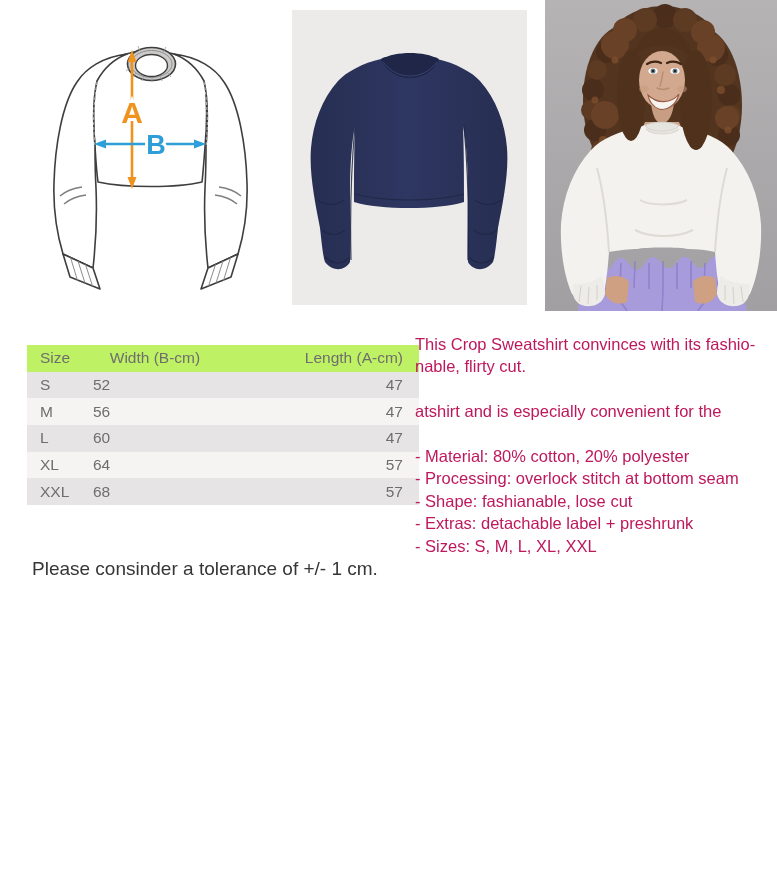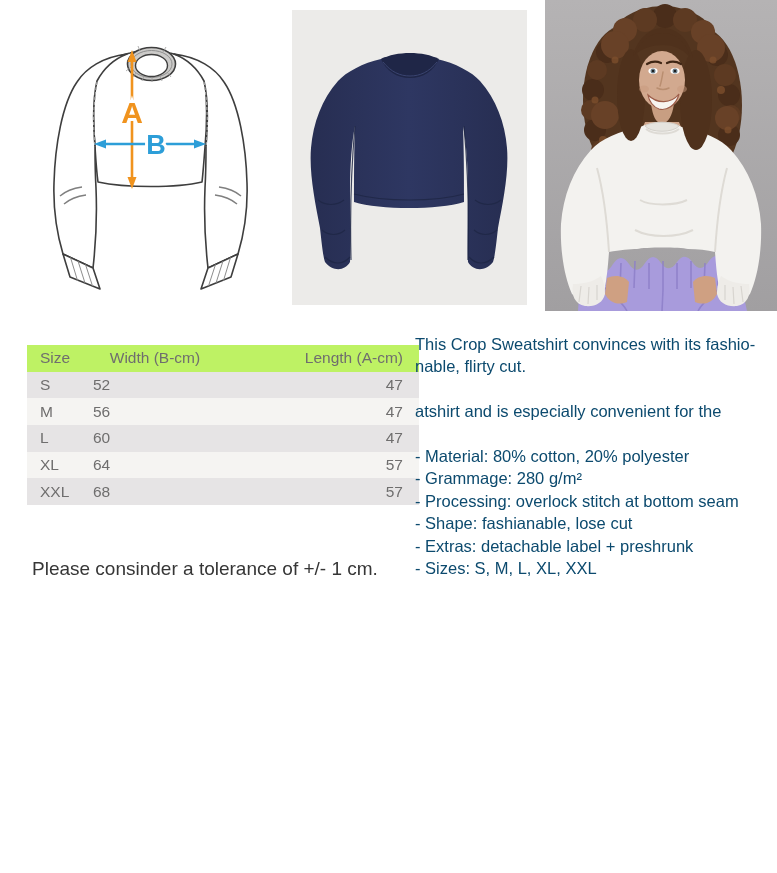--- a/index.html
+++ b/index.html
@@ -29,21 +29,21 @@
   .size-table tbody tr:nth-child(even) { background:#f5f4f2; }
 
   .tolerance-note {
     position:absolute; left:32px; top:558px;
     font-size:19px; line-height:22px; color:#363636; white-space:nowrap;
   }
 
   
   .description {
     position:absolute; left:415px; top:333px; width:360px;
-    font-size:16.5px; line-height:22.4px; color:#0c4a6e;
+    font-size:16.5px; line-height:22.4px; color:#be185d;
   }
   .description .para { margin:0 0 22.4px 0; }
   .description .line { white-space:nowrap; }
 </style>
 </head>
 <body>
 
 <div class="page">
 
   <div class="sketch-wrap">
@@ -321,21 +321,20 @@
   <div class="description">
     <div class="para">
       <div class="line">This Crop Sweatshirt convinces with its fashio-</div>
       <div class="line">nable, flirty cut.</div>
     </div>
     <div class="para">
       <div class="line">atshirt and is especially convenient for the</div>
     </div>
     <div class="para">
       <div class="line">- Material: 80% cotton, 20% polyester</div>
-      <div class="line">- Grammage: 280 g/m²</div>
       <div class="line">- Processing: overlock stitch at bottom seam</div>
       <div class="line">- Shape: fashianable, lose cut</div>
       <div class="line">- Extras: detachable label + preshrunk</div>
       <div class="line">- Sizes: S, M, L, XL, XXL</div>
     </div>
   </div>
 
 </div>
 
 </body></html>

